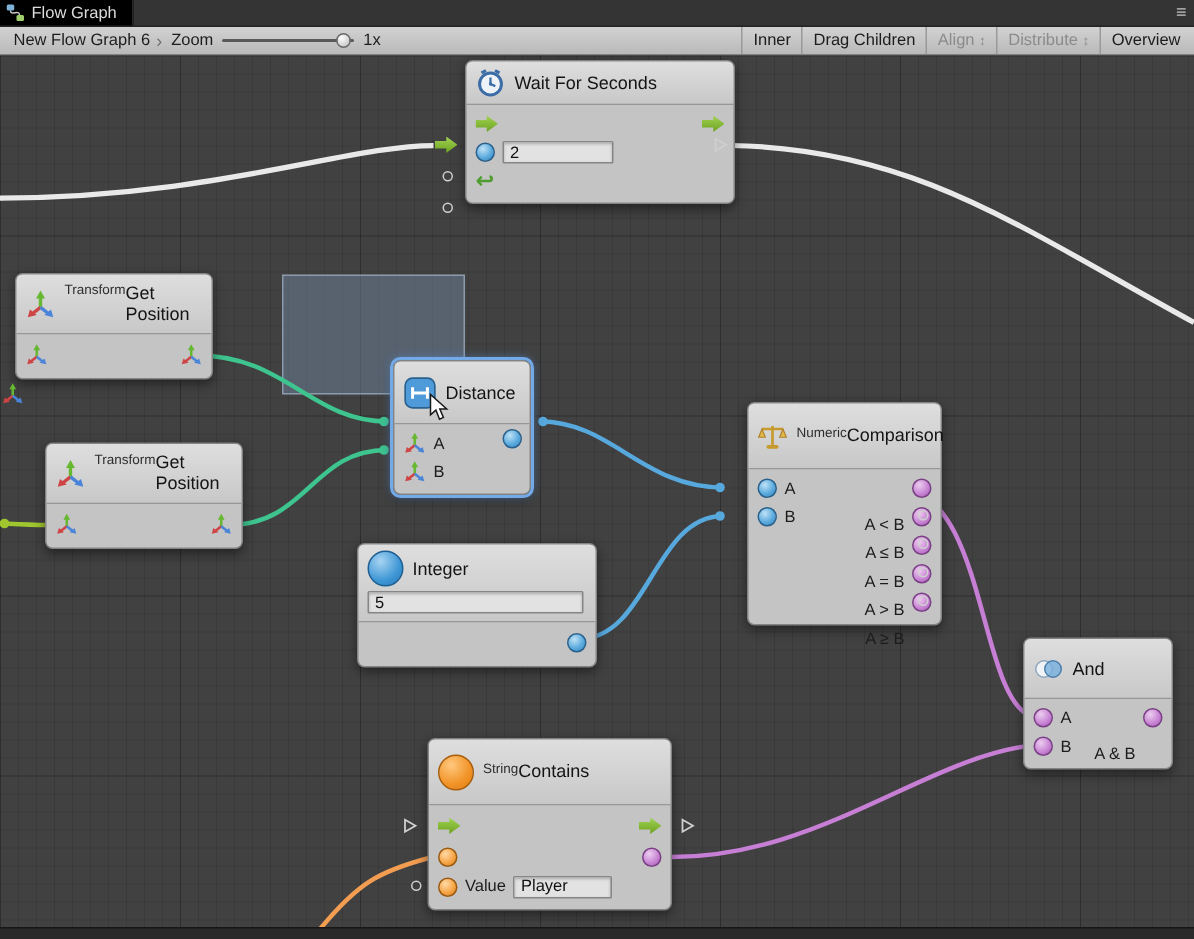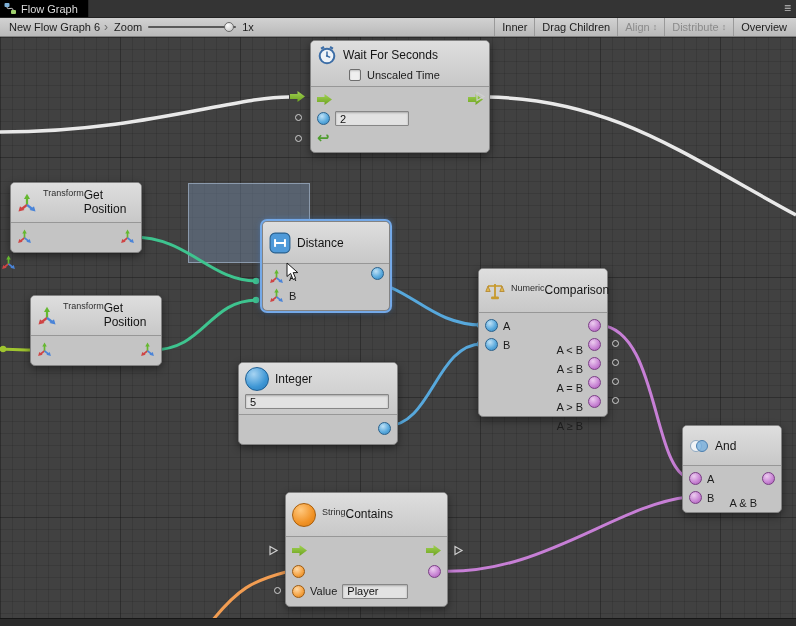--- a/index.html
+++ b/index.html
@@ -207,24 +207,20 @@
     </svg>
 
     <div class="node" style="left:310px;top:3px;width:180px">
       <div class="node-header">
         <div class="hrow" style="height:22px">
           <svg class="ic20" viewBox="0 0 20 20">
               <use href="#icon-clock"></use>
             </svg>
           <span class="ntitle">Wait For Seconds</span>
         </div>
-        <div class="hrow" style="height:17px;margin-left:32px">
-          <span class="checkbox"></span>
-          <span class="cb-label">Unscaled Time</span>
-        </div>
       </div>
       <div class="node-body">
         <div class="brow flow-row">
           <span class="flow-arrow"></span>
           <span class="flow-arrow"></span>
         </div>
         <div class="brow">
           <span class="port blue"></span>
           <input class="field" style="width: 74px;" value="2">
         </div>
@@ -275,21 +271,21 @@
           <svg class="ic15" viewBox="0 0 16 16">
               <use href="#icon-gizmo"></use>
             </svg>
           <svg class="ic15" viewBox="0 0 16 16">
               <use href="#icon-gizmo"></use>
             </svg>
         </div>
       </div>
     </div>
 
-    <div class="node selected" style="left:262px;top:184px;width:128px">
+    <div class="node selected" style="left:262px;top:203px;width:92px">
       <div class="node-header" style="height:42px">
         <div class="hrow">
           <svg class="ic22" viewBox="0 0 20 20">
               <use href="#icon-dist"></use>
             </svg>
           <span class="ntitle">Distance</span>
         </div>
       </div>
       <div class="node-body" style="position:relative">
         <div class="brow">
@@ -318,21 +314,21 @@
           <input class="field" style="width: 144px;" value="5">
         </div>
       </div>
       <div class="node-body">
         <div class="brow tall" style="justify-content:flex-end">
           <span class="port blue"></span>
         </div>
       </div>
     </div>
 
-    <div class="node" style="left:478px;top:231px;width:130px">
+    <div class="node" style="left:498px;top:231px;width:130px">
       <div class="node-header" style="height:44px">
         <div class="hrow">
           <svg class="ic20" viewBox="0 0 20 20">
               <use href="#icon-scales"></use>
             </svg>
           <span class="htext">
             <span class="nsub">Numeric</span>
             <span class="ntitle">Comparison</span>
           </span>
         </div>

